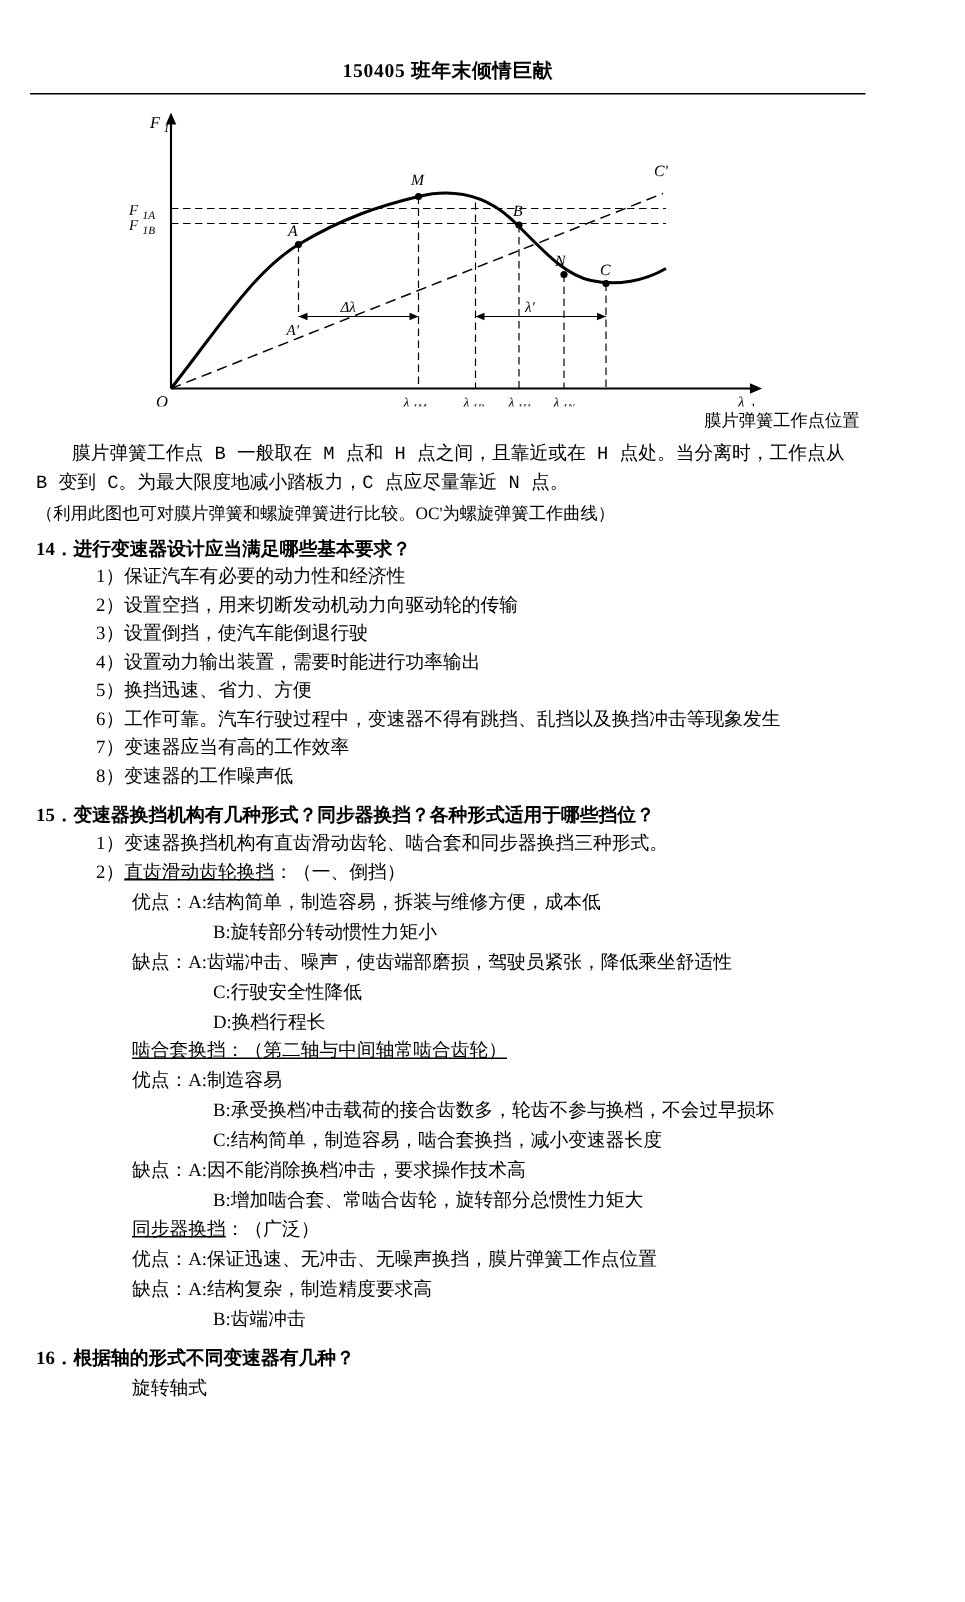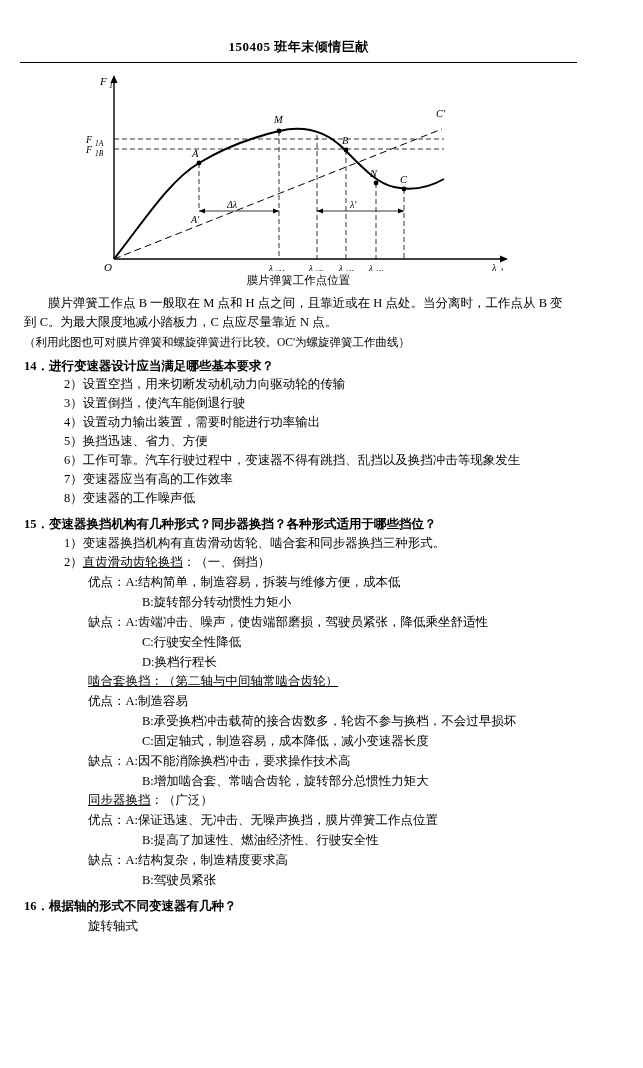--- a/index.html
+++ b/index.html
@@ -35,32 +35,33 @@
     border-bottom: 1px solid #000;
     margin: 0 -4px 0 -4px;
   }
   
   .figure-wrap {
     margin-top: 8px;
     display: flex;
     justify-content: center;
   }
   .fig-caption {
-    text-align: center;
+    text-align: right;
     font-size: 11.5px;
     margin-top: 2px;
   }
   
   .para {
     margin: 6px 0 0 0;
     line-height: 1.5;
     text-indent: 0;
   }
   .para.indent2 {
     text-indent: 24px;
+    font-family: Liberation Mono, monospace;
   }
   .note {
     text-align: left;
     font-size: 11.5px;
     margin-top: 3px;
   }
   .q {
     font-weight: bold;
     margin-top: 7px;
     line-height: 1.5;
@@ -165,20 +166,21 @@
     </svg>
   </div>
   <div class="fig-caption">膜片弹簧工作点位置</div>
 
   <div class="para indent2">膜片弹簧工作点 B 一般取在 M 点和 H 点之间，且靠近或在 H 点处。当分离时，工作点从 B 变到 C。为最大限度地减小踏板力，C 点应尽量靠近 N 点。</div>
   <div class="note">（利用此图也可对膜片弹簧和螺旋弹簧进行比较。OC'为螺旋弹簧工作曲线）</div>
 
   <div class="q">
     <span class="num">14．</span><span>进行变速器设计应当满足哪些基本要求？</span>
   </div>
+  <div class="lvl1">1）保证汽车有必要的动力性和经济性</div>
   <div class="lvl1">2）设置空挡，用来切断发动机动力向驱动轮的传输</div>
   <div class="lvl1">3）设置倒挡，使汽车能倒退行驶</div>
   <div class="lvl1">4）设置动力输出装置，需要时能进行功率输出</div>
   <div class="lvl1">5）换挡迅速、省力、方便</div>
   <div class="lvl1">6）工作可靠。汽车行驶过程中，变速器不得有跳挡、乱挡以及换挡冲击等现象发生</div>
   <div class="lvl1">7）变速器应当有高的工作效率</div>
   <div class="lvl1">8）变速器的工作噪声低</div>
 
   <div class="q">
     <span class="num">15．</span><span>变速器换挡机构有几种形式？同步器换挡？各种形式适用于哪些挡位？</span>
@@ -198,36 +200,35 @@
   <div class="lvl4 tight">C:行驶安全性降低</div>
   <div class="lvl4 tight">D:换档行程长</div>
 
   <div class="lvl2">
     <span class="uline">啮合套换挡：（第二轴与中间轴常啮合齿轮）</span>
   </div>
   <div class="lvl2 tight">
     <span>优点：</span><span>A:制造容易</span>
   </div>
   <div class="lvl4 tight">B:承受换档冲击载荷的接合齿数多，轮齿不参与换档，不会过早损坏</div>
-  <div class="lvl4 tight">C:固定轴式，制造容易，成本降低，减小变速器长度</div>
+  <div class="lvl4 tight">C:结构简单，制造容易，啮合套换挡，减小变速器长度</div>
   <div class="lvl2 tight">
     <span>缺点：</span><span>A:因不能消除换档冲击，要求操作技术高</span>
   </div>
   <div class="lvl4 tight">B:增加啮合套、常啮合齿轮，旋转部分总惯性力矩大</div>
 
   <div class="lvl2">
     <span class="uline">同步器换挡</span><span>：（广泛）</span>
   </div>
   <div class="lvl2 tight">
     <span>优点：</span><span>A:保证迅速、无冲击、无噪声换挡，膜片弹簧工作点位置</span>
   </div>
-  <div class="lvl4 tight">B:提高了加速性、燃油经济性、行驶安全性</div>
   <div class="lvl2 tight">
     <span>缺点：</span><span>A:结构复杂，制造精度要求高</span>
   </div>
-  <div class="lvl4 tight">B:驾驶员紧张</div>
+  <div class="lvl4 tight">B:齿端冲击</div>
 
   <div class="q">
     <span class="num">16．</span><span>根据轴的形式不同变速器有几种？</span>
   </div>
   <div class="lvl2 tight">旋转轴式</div>
 
 </div>
 
 </body></html>

